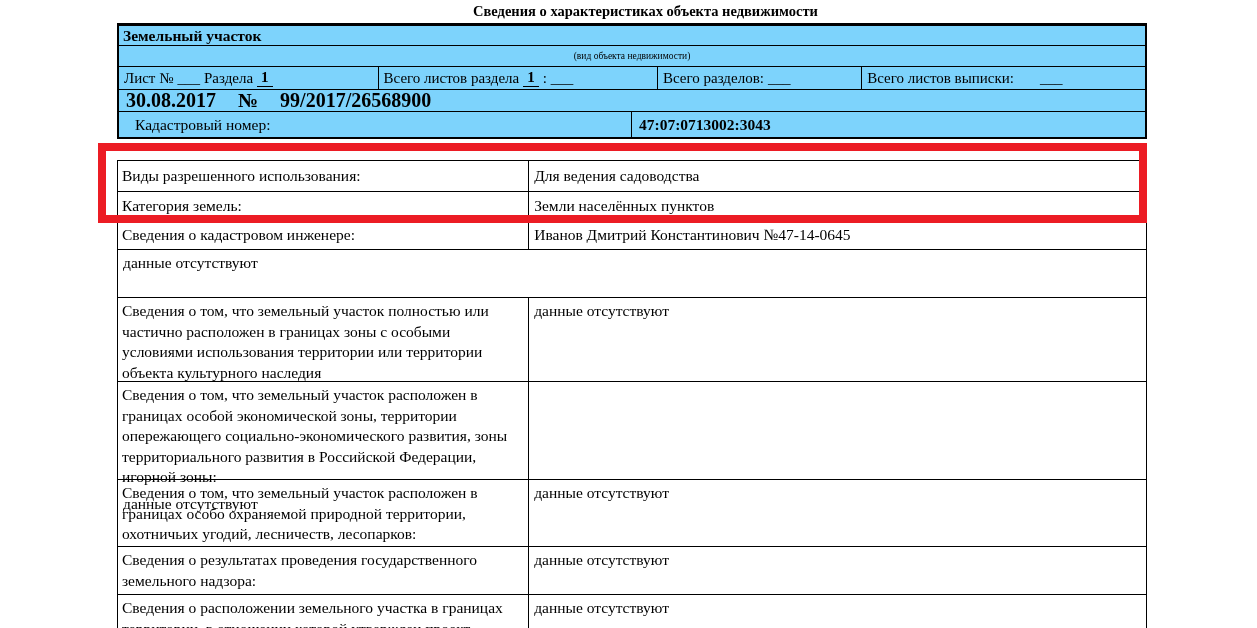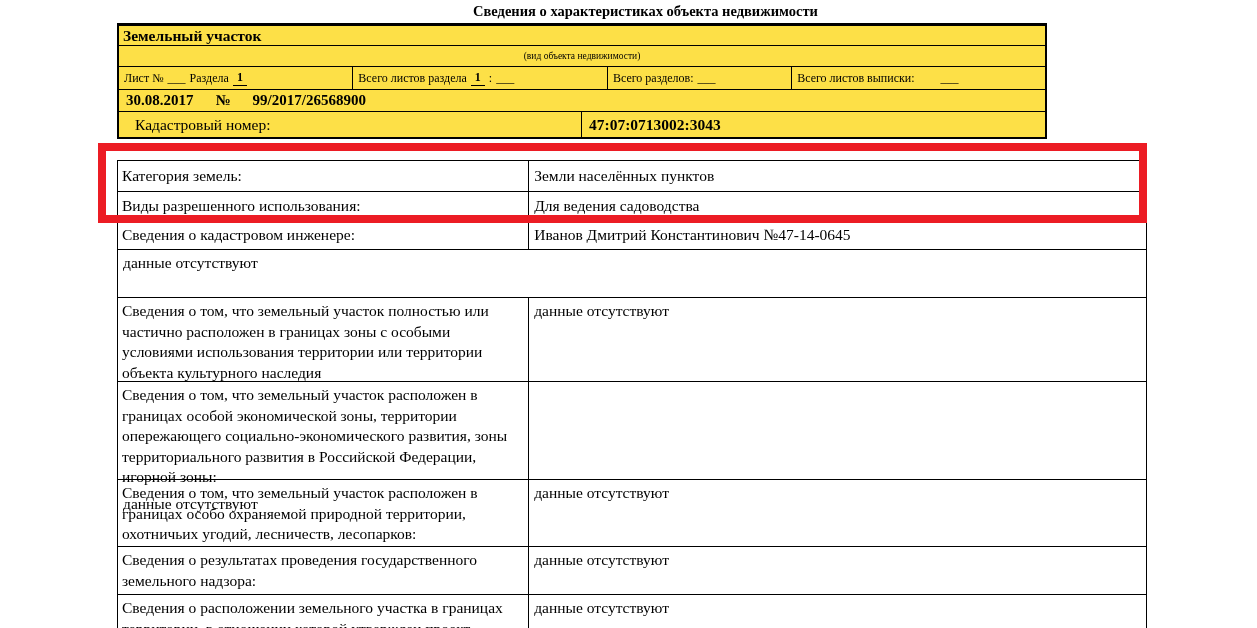--- a/index.html
+++ b/index.html
@@ -8,35 +8,35 @@
     position:relative; width:1257px; height:628px; background:#ffffff;
     overflow:hidden;
     font-family:"Liberation Serif","DejaVu Serif",serif; color:#000;
   }
   .doc-title {
     position:absolute; top:3px; left:17px; width:100%;
     text-align:center; font-weight:bold; font-size:14.5px;
   }
   
   .table1 {
-    position:absolute; left:117px; top:23px; width:930px;
-    border:2px solid #000; border-top-width:3px; background:#fde047;
+    position:absolute; left:117px; top:23px; width:1030px;
+    border:2px solid #000; border-top-width:3px; background:#7dd3fc;
   }
   .r1 { height:20px; border-bottom:1px solid #000; display:flex; align-items:center;
         padding:0 4px; font-weight:bold; font-size:15.5px; }
   .r2 { height:21px; border-bottom:1px solid #000; display:flex; align-items:center;
         justify-content:center; font-size:9.5px; }
-  .r3 { height:23px; border-bottom:1px solid #000; display:flex; font-size:12px; }
+  .r3 { height:23px; border-bottom:1px solid #000; display:flex; font-size:15px; }
   .r3 .c { display:flex; align-items:center; padding:0 5px; white-space:nowrap; overflow:hidden; }
   .r3 .c + .c { border-left:1px solid #000;text-align:right; }
   .c1 { width:25.2%; } .c2 { width:24.9%; } .c3 { width:19.9%;margin-left:24px; } .c4 { flex:1;gap:22px; }
   .r3 span { margin-right:4px; }
   .unum { font-weight:bold; border-bottom:1px solid #000; padding:0 4px; }
   .r4 { height:22px; border-bottom:1px solid #000; display:flex; align-items:center;
-        font-weight:bold; font-size:15px; padding:0 7px; }
+        font-weight:bold; font-size:20px; padding:0 7px; }
   .r4 span + span { margin-left:22px; }
   .r5 { height:25px; display:flex; font-size:15.5px; }
   .r5 .half-l { width:50%; border-right:1px solid #000; display:flex; align-items:center; padding:0 16px; }
   .r5 .half-r { flex:1; display:flex; align-items:center; padding:0 7px; font-weight:bold; }
   
   .table2 {
     position:absolute; left:117px; top:160px; width:1030px;
     border:1px solid #000; border-bottom:none; background:#fff; font-size:15.5px;
   }
   .row { display:flex; border-bottom:1px solid #000; line-height:20.5px; }
@@ -101,26 +101,26 @@
       <span>99/2017/26568900</span>
     </div>
     <div class="r5">
       <div class="half-l">Кадастровый номер:</div>
       <div class="half-r">47:07:0713002:3043</div>
     </div>
   </div>
 
   <div class="table2">
     <div class="row">
+      <div class="lbl">Виды разрешенного использования:</div>
+      <div class="val">Для ведения садоводства</div>
+    </div>
+    <div class="row">
       <div class="lbl">Категория земель:</div>
       <div class="val">Земли населённых пунктов</div>
-    </div>
-    <div class="row">
-      <div class="lbl">Виды разрешенного использования:</div>
-      <div class="val">Для ведения садоводства</div>
     </div>
     <div class="row">
       <div class="lbl">Сведения о кадастровом инженере:</div>
       <div class="val">Иванов Дмитрий Константинович №47-14-0645</div>
     </div>
     <div class="row">
       <div class="val">данные отсутствуют</div>
     </div>
     <div class="row">
       <div class="lbl">Сведения о том, что земельный участок полностью или частично расположен в границах зоны с особыми условиями использования территории или территории объекта культурного наследия</div>

